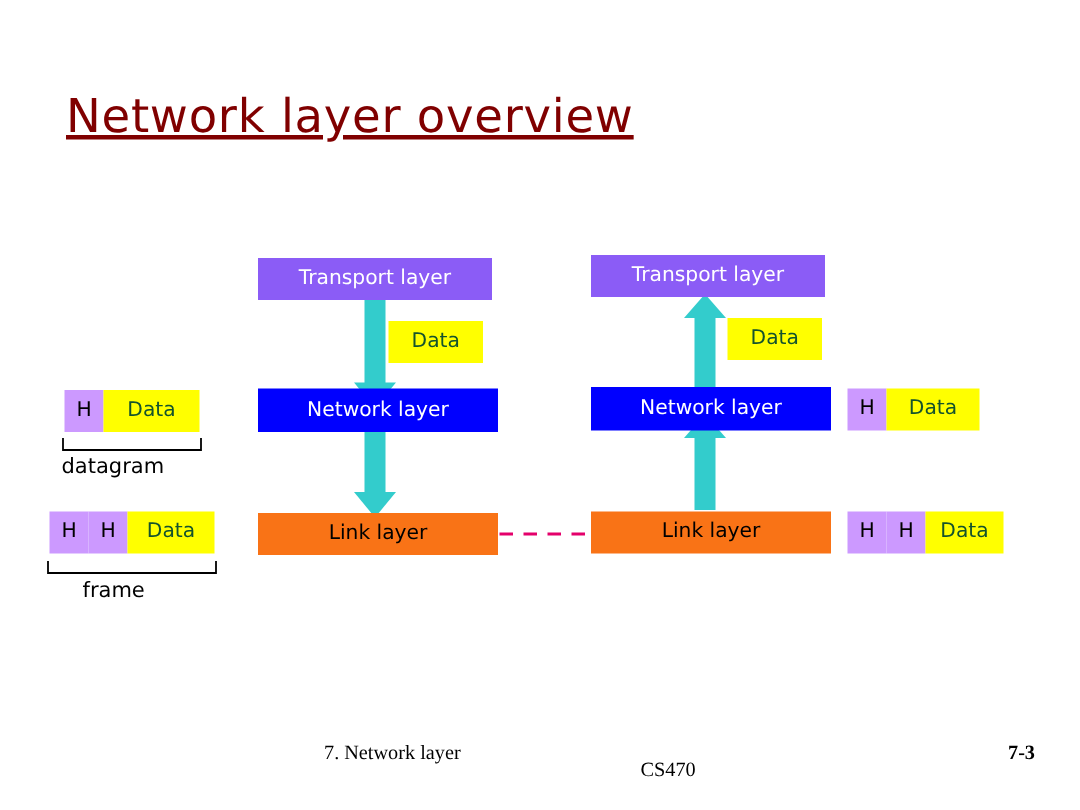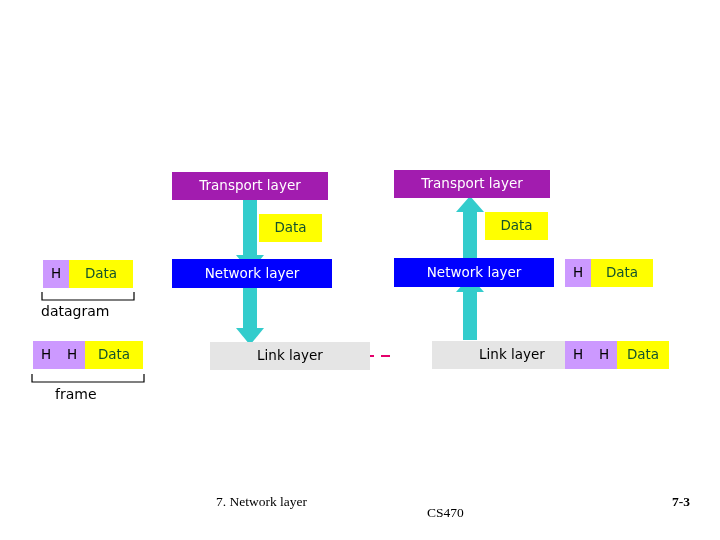--- a/index.html
+++ b/index.html
@@ -36,31 +36,30 @@
     position: absolute;
     box-sizing: border-box;
     display: flex;
     align-items: center;
     justify-content: center;
     font-size: 13.5px;
     line-height: 1;
     white-space: nowrap;
   }
   .transport {
-    background: #a21caf;
+    background: #8b5cf6;
     color: #ffffff;
   }
   .network {
     background: #0000ff;
     color: #ffffff;
   }
   .link {
-    background: #e5e5e5;
+    background: #f97316;
     color: #000000;
-    margin-left: 38px;
   }
   .data-yellow {
     background: #ffff00;
     color: #14532d;
   }
   .h-violet {
     background: #cc99ff;
     color: #000000;
   }
 
@@ -85,20 +84,21 @@
     width: 720px;
     height: 540px;
     pointer-events: none;
   }
 </style>
 </head>
 <body>
 
 <div class="slide">
 
+  <div class="title">Network layer overview</div>
 
   <svg class="overlay" viewBox="0 0 720 540">
 
     <g>
       <rect x="243" y="200" width="14" height="58" fill="#33cccc"></rect>
       <polygon points="236,255 264,255 250,272" fill="#33cccc"></polygon>
     </g>
 
     <g>
       <rect x="243" y="288" width="14" height="42" fill="#33cccc"></rect>

